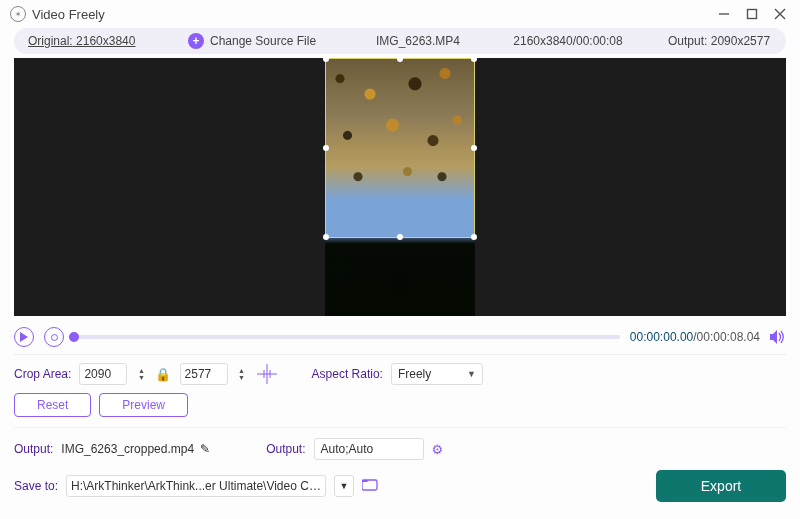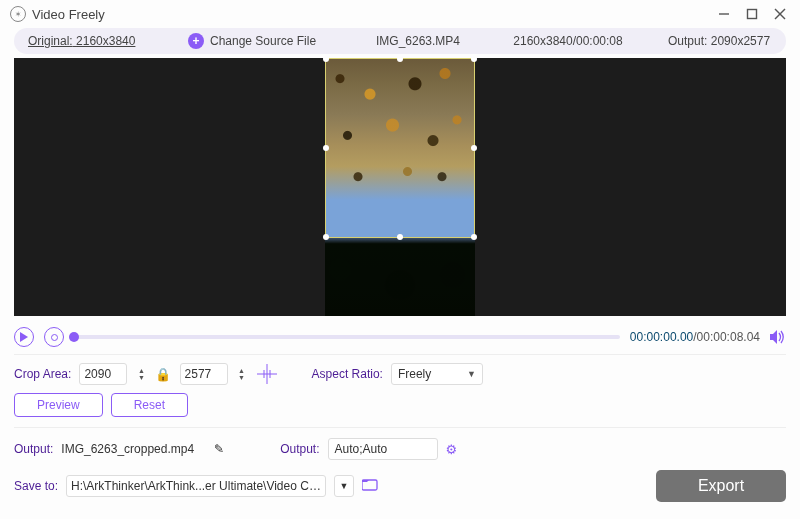--- a/index.html
+++ b/index.html
@@ -68,31 +68,31 @@
   .spin { width:12px; height:22px; display:flex; flex-direction:column; justify-content:center; gap:1px; color:#555; }
   .spin span{font-size:7px; line-height:6px; text-align:center;}
   .lockicon { color:#8b5cf6; font-size:13px; }
   .centericon { width:22px; height:22px; display:flex; align-items:center; justify-content:center; color:#8b5cf6; }
   .selectbox { width:92px; height:22px; border:1px solid #ddd; border-radius:3px; display:flex; align-items:center; justify-content:space-between; padding:0 6px; background:#fff; }
   .selectbox .caret{font-size:9px;color:#555}
   .btn-outline { height:24px; padding:0 22px; border:1px solid #8b5cf6; color:#8b5cf6; border-radius:4px; background:#fff; display:flex; align-items:center; font-size:12px; }
 
   .row2 { margin: 10px 14px 0 14px; display:flex; align-items:center; gap:8px; font-size:12px; color:#333; }
 
-  .outname { display:flex; align-items:center; gap:20px; }
+  .outname { display:flex; align-items:center; gap:6px; }
   .pencil { color:#222; font-size:12px; }
   .outsel { width:110px; height:22px; border:1px solid #ddd; border-radius:3px; display:flex; align-items:center; justify-content:space-between; padding:0 6px; background:#fff; }
   .gear { color:#8b5cf6; font-size:13px; }
 
   .pathbox { width:260px; height:22px; border:1px solid #ddd; border-radius:3px; display:flex; align-items:center; padding:0 4px; background:#fff; }
   .pathbox span.txt{flex:1; white-space:nowrap; overflow:hidden; text-overflow:ellipsis;}
   .dd { width:20px; height:22px; border:1px solid #ddd; border-radius:3px; display:flex; align-items:center; justify-content:center; background:#fff; font-size:9px; }
   .folder { color:#8b5cf6; font-size:14px; }
 
-  .exportbtn { margin-left:auto; width:130px; height:32px; border-radius:5px; background:#737373; color:#fff; display:flex; align-items:center; justify-content:center; font-size:16px; }
+  .exportbtn { margin-left:auto; width:130px; height:32px; border-radius:5px; background:#0f766e; color:#fff; display:flex; align-items:center; justify-content:center; font-size:14px; }
   .bottom { margin: 10px 14px 0 14px; display:flex; align-items:center; gap:8px; }
 
   .lbl { color:#4c1d95; }
 </style>
 </head>
 <body>
 
 <div class="titlebar">
   <div class="app-icon">✶</div>
   <div class="title">Video Freely</div>
@@ -205,22 +205,22 @@
   </div>
   <span style="width:18px"></span>
   <span class="lbl">Aspect Ratio:</span>
   <div class="selectbox">
     <span>Freely</span>
     <span class="caret">▼</span>
   </div>
 </div>
 
 <div class="row">
+  <div class="btn-outline">Reset</div>
   <div class="btn-outline">Preview</div>
-  <div class="btn-outline">Reset</div>
 </div>
 
 <div class="hr" style="margin-top:10px"></div>
 
 <div class="row2">
   <span class="lbl">Output:</span>
   <div class="outname">
     <span>IMG_6263_cropped.mp4</span>
     <span class="pencil">✎</span>
   </div>

